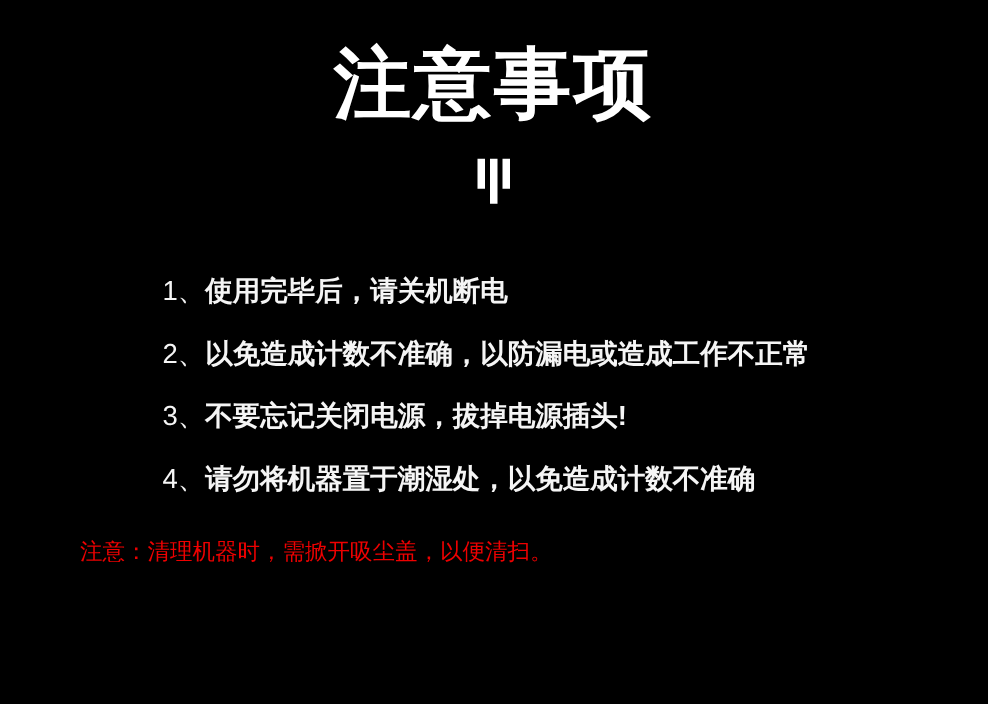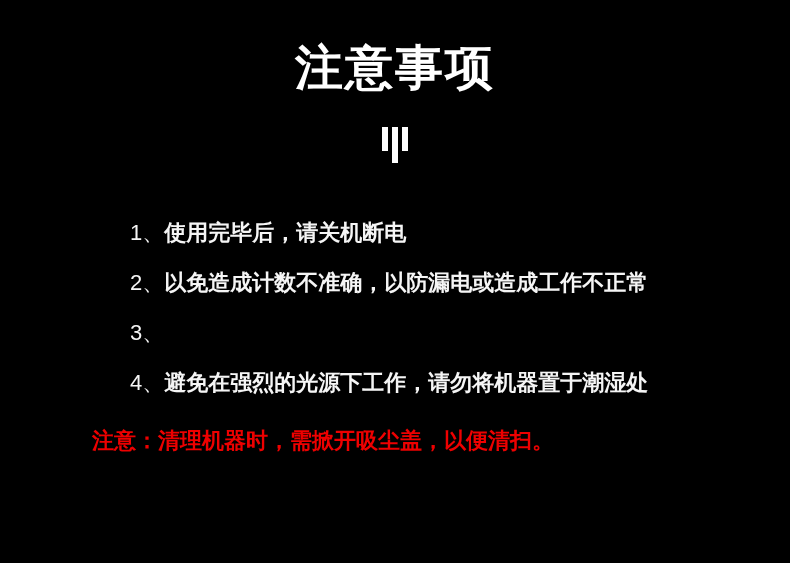--- a/index.html
+++ b/index.html
@@ -8,21 +8,21 @@
     position: relative;
     width: 790px;
     height: 563px;
     background: #000000;
     overflow: hidden;
     font-family: "Liberation Sans", "DejaVu Sans", sans-serif;
   }
   .title {
     padding-top: 33px;
     text-align: center;
-    font-size: 48px;
+    font-size: 62px;
     line-height: 70px;
     font-weight: 700;
     color: #ffffff;
     letter-spacing: 2px;
   }
   .divider {
     margin: 24px auto 0 auto;
     width: fit-content;
     display: flex;
     align-items: flex-start;
@@ -54,26 +54,25 @@
     white-space: pre;
   }
   .item .text { flex: 1 1 auto; }
   .item .text .line {
     line-height: 50px;
     white-space: nowrap;
     font-weight: bold;
   }
   .note {
     margin-top: 8px;
-    padding-left: 92px;
-    font-size: 22px;
+    padding-left: 64px;
+    font-size: 18px;
     line-height: 50px;
     color: #ee0000;
     white-space: nowrap;
-    font-weight: bold;
   }
 </style>
 </head>
 <body>
 
 <div class="page">
 
   <div class="title">注意事项</div>
 
   <div class="divider">
@@ -94,27 +93,28 @@
     <div class="item">
       <span class="num">2、</span>
       <div class="text">
         <div class="line">以免造成计数不准确，以防漏电或造成工作不正常</div>
       </div>
     </div>
 
     <div class="item">
       <span class="num">3、</span>
       <div class="text">
+        <div class="line">不要忘记关闭电源，拔掉电源插头!</div>
       </div>
     </div>
 
     <div class="item">
       <span class="num">4、</span>
       <div class="text">
-        <div class="line">避免在强烈的光源下工作，请勿将机器置于潮湿处</div>
+        <div class="line">请勿将机器置于潮湿处，以免造成计数不准确</div>
       </div>
     </div>
 
   </div>
 
   <div class="note">注意：清理机器时，需掀开吸尘盖，以便清扫。</div>
 
 </div>
 
 </body></html>

